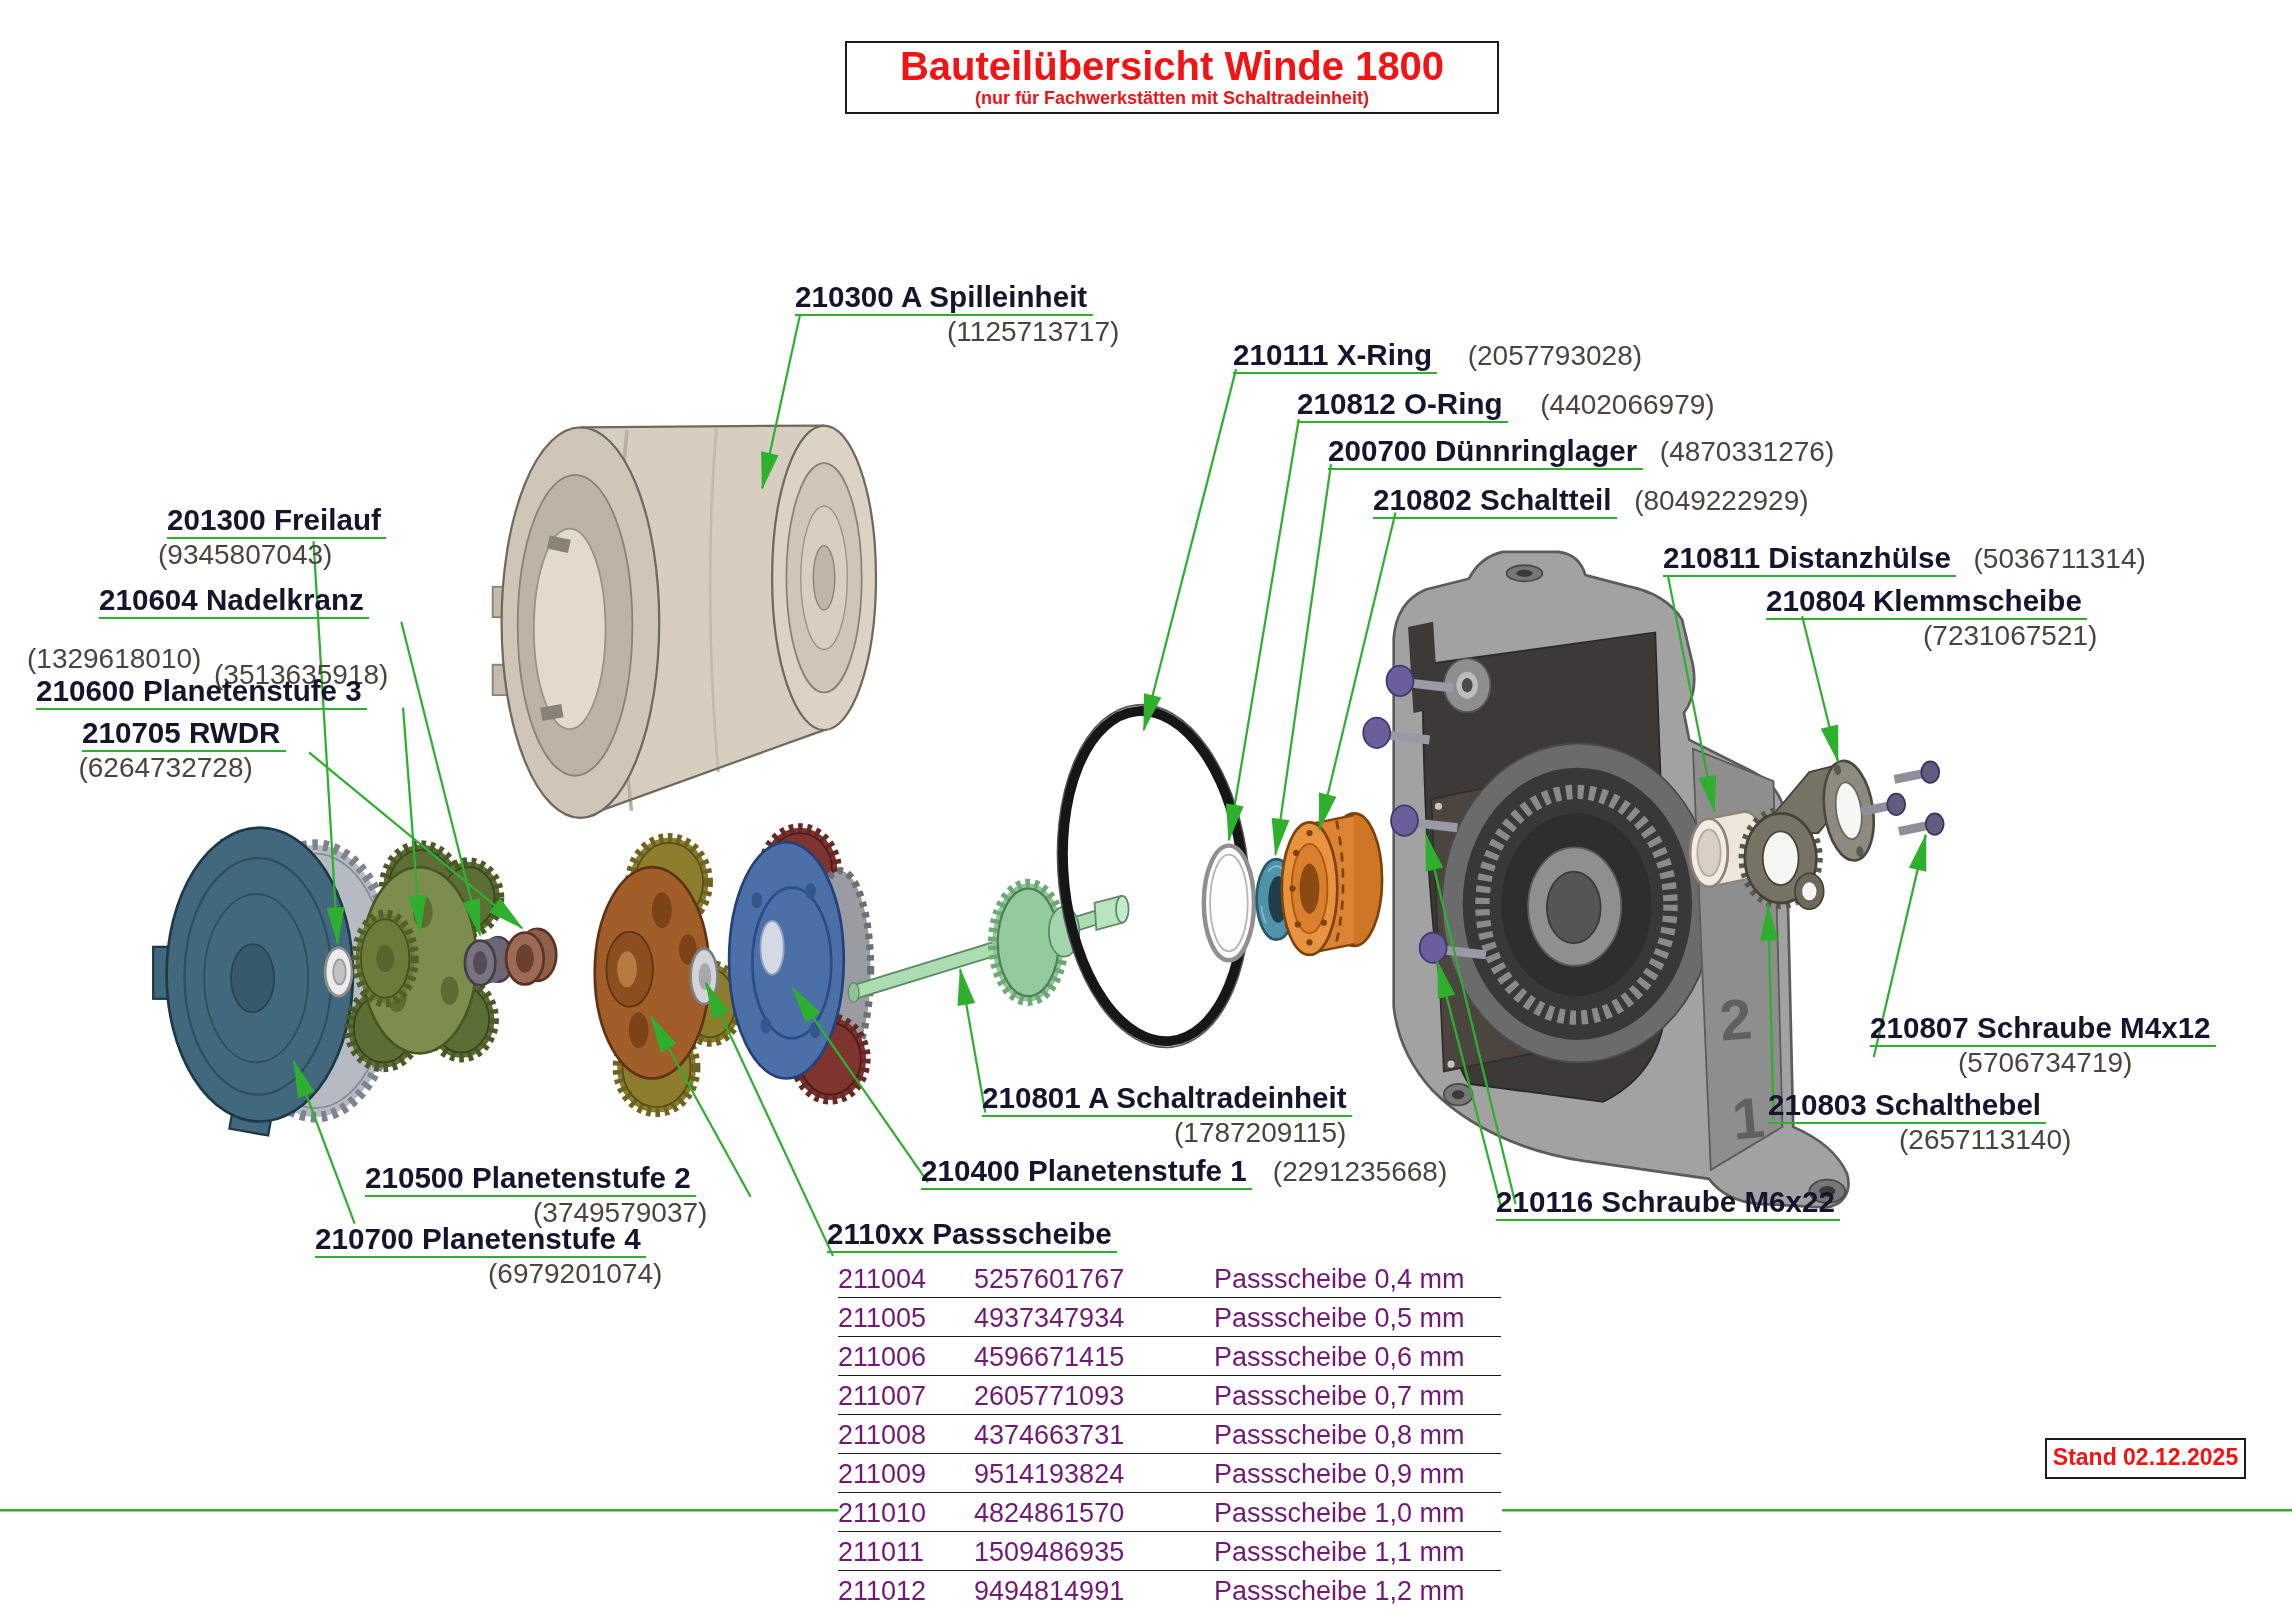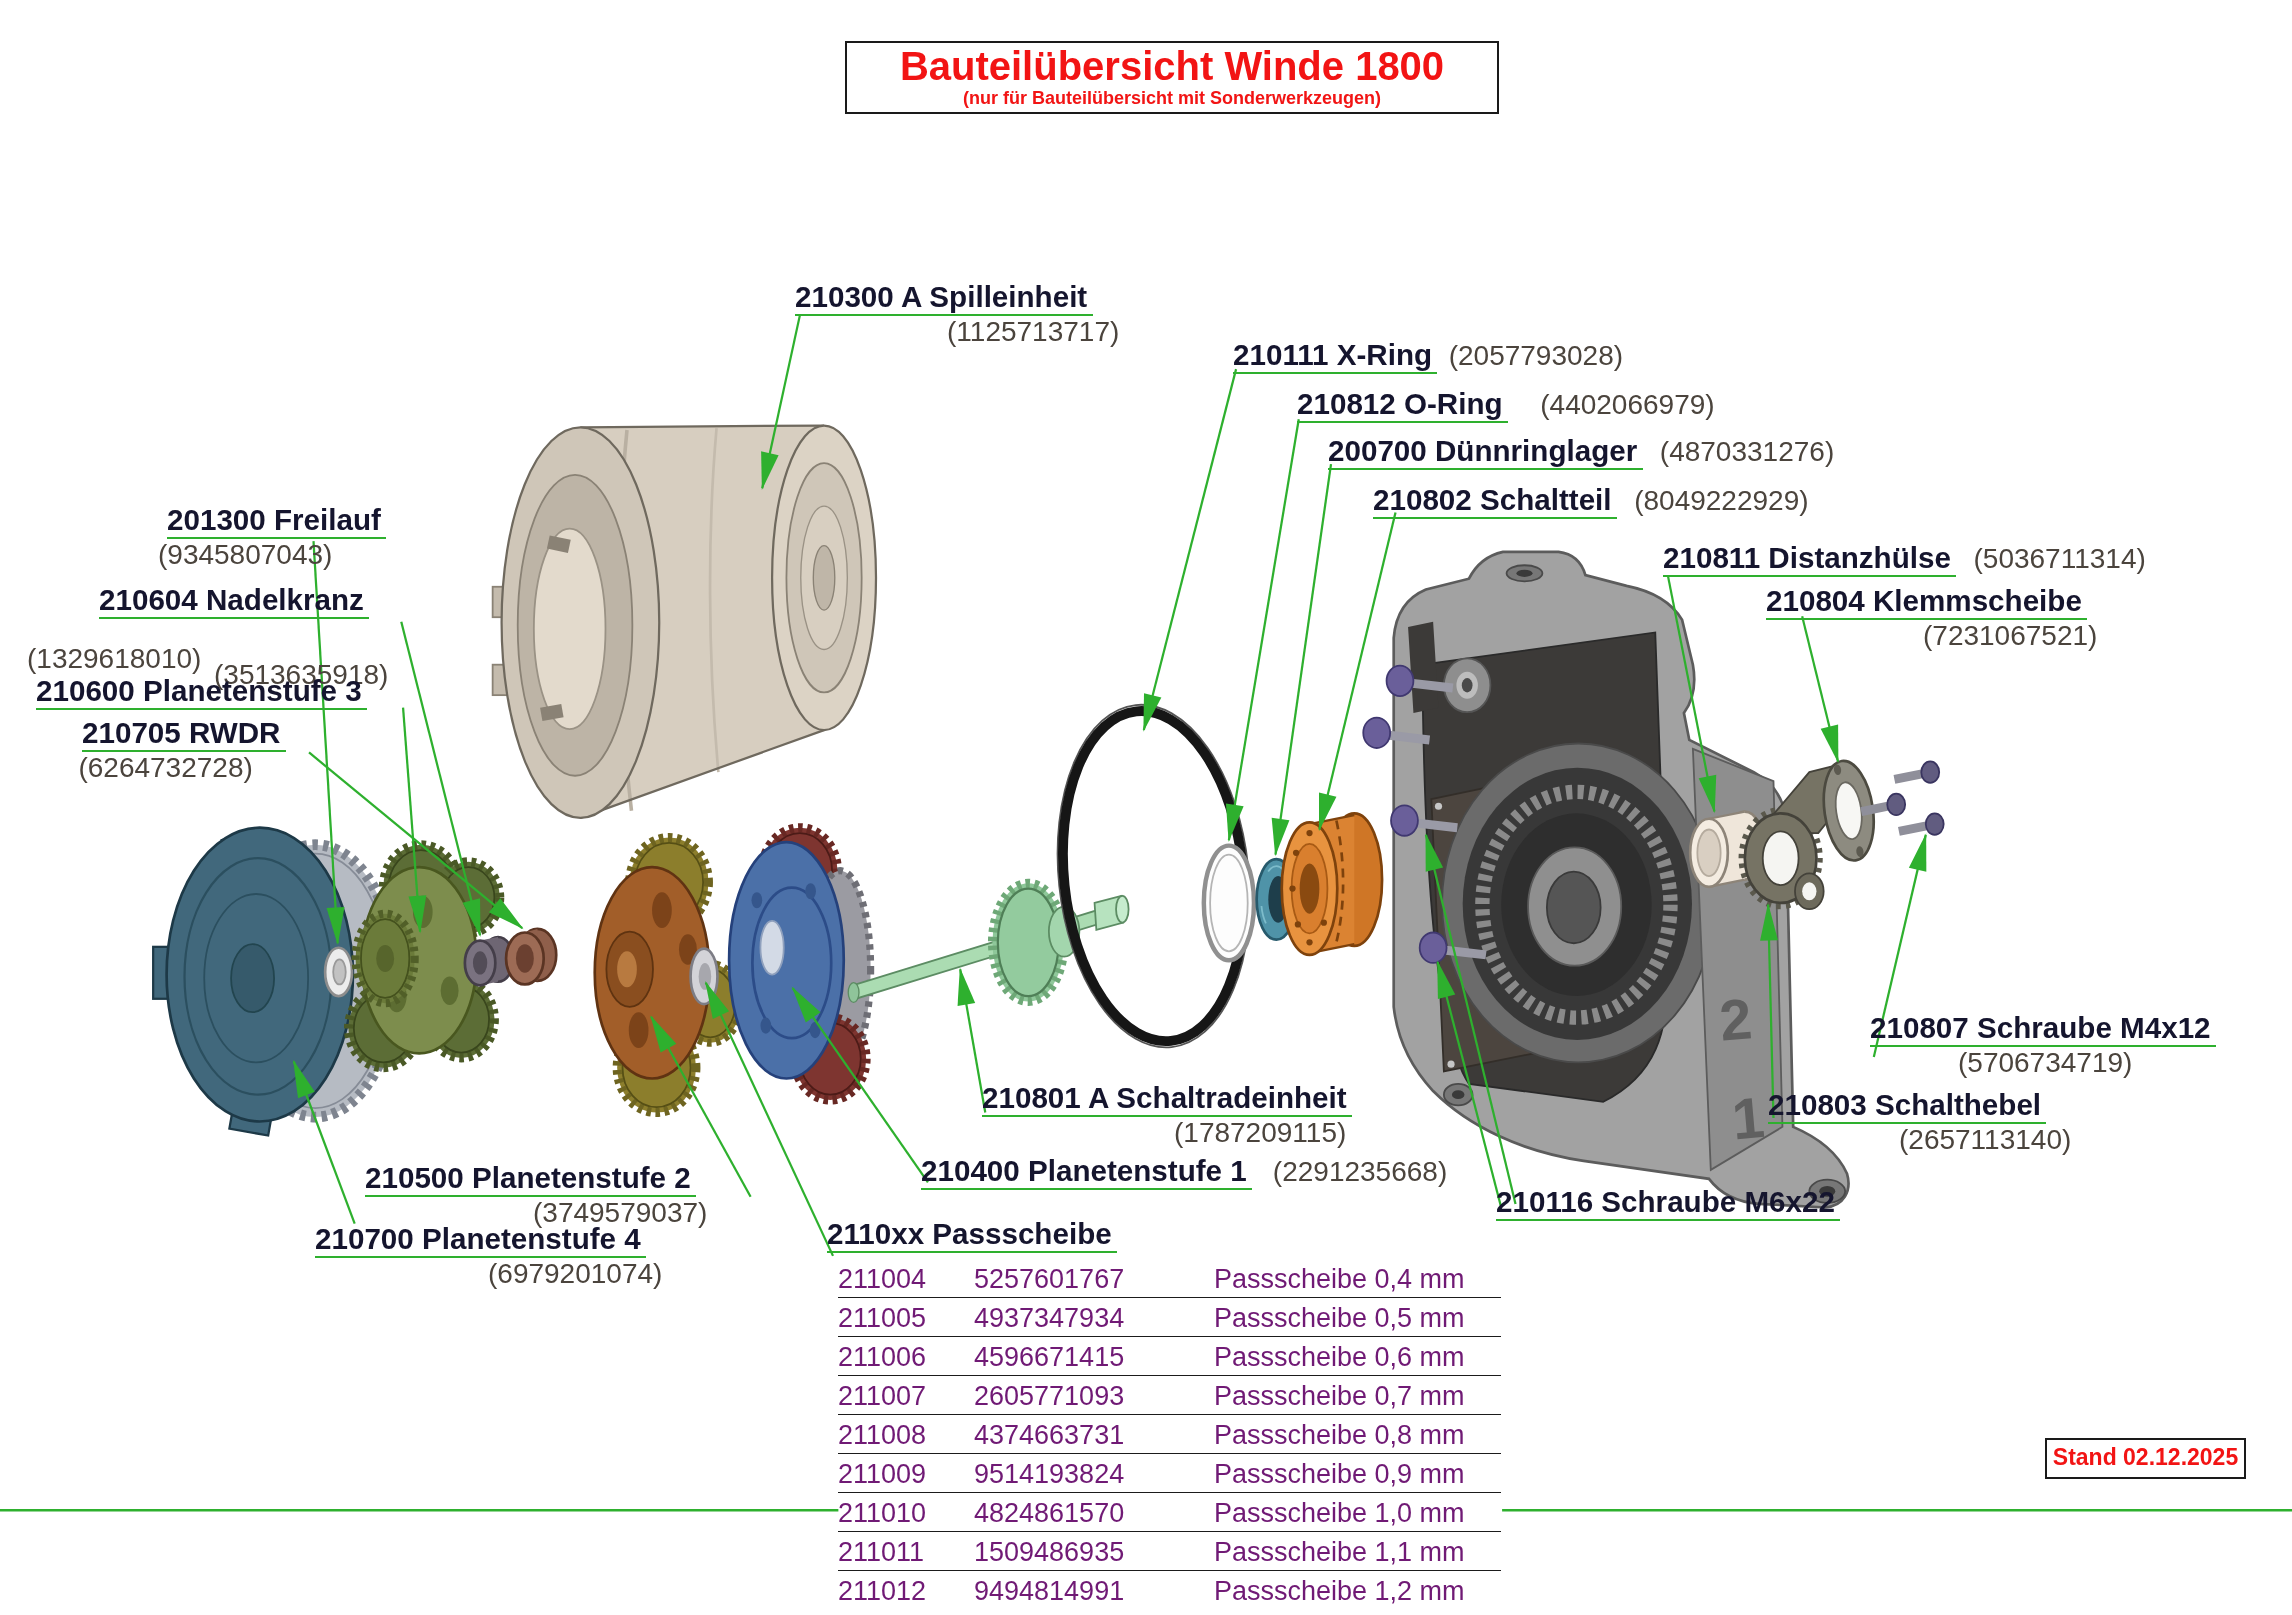--- a/index.html
+++ b/index.html
@@ -286,31 +286,31 @@
   </g>
 
   <g stroke="#2eb02e" stroke-width="3">
     <line x1="0" y1="1686" x2="936" y2="1686"></line>
     <line x1="1677" y1="1686" x2="2560" y2="1686"></line>
   </g>
 </svg>
 
 <div class="titlebox">
   <div class="title">Bauteilübersicht Winde 1800</div>
-  <div class="subtitle">(nur für Bauteilübersicht mit Sonderwerkzeugen)</div>
+  <div class="subtitle">(nur für Fachwerkstätten mit Schaltradeinheit)</div>
 </div>
 
 <div class="lbl" style="left:795px;top:281px;">
   <span class="lname">210300 A Spilleinheit</span>
   <span class="serial-line" style="margin-left:152px;">(1125713717)</span>
 </div>
 
 <div class="lbl" style="left:1233px;top:339px;">
   <span class="lname">210111 X-Ring</span>
-  <span class="lserial" style="margin-left:3px;">(2057793028)</span>
+  <span class="lserial" style="margin-left:22px;">(2057793028)</span>
 </div>
 
 <div class="lbl" style="left:1297px;top:388px;">
   <span class="lname">210812 O-Ring</span>
   <span class="lserial" style="margin-left:24px;text-align:right;">(4402066979)</span>
 </div>
 
 <div class="lbl" style="left:1328px;top:435px;">
   <span class="lname">200700 Dünnringlager</span>
   <span class="lserial" style="margin-left:9px;">(4870331276)</span>

